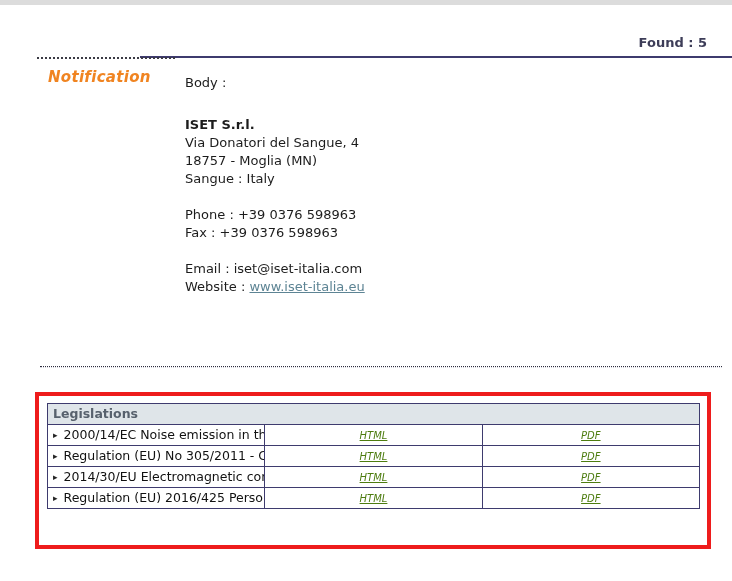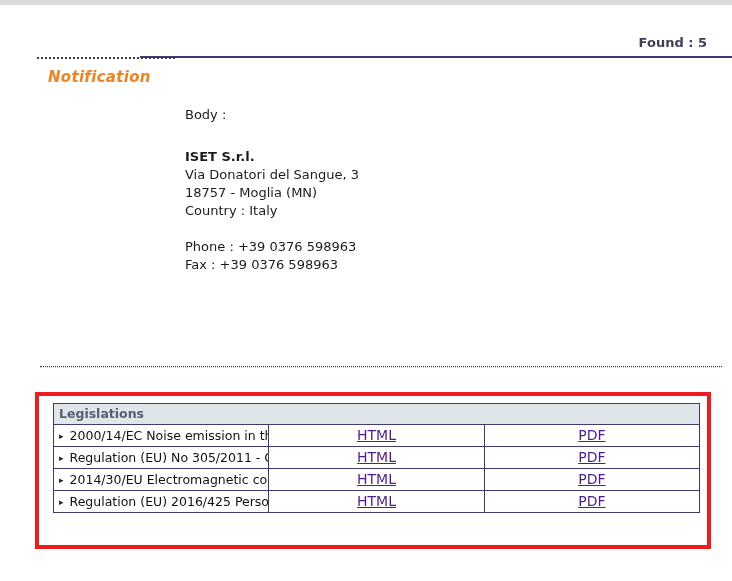--- a/index.html
+++ b/index.html
@@ -46,21 +46,20 @@
     position: absolute;
     left: 37px; top: 57px;
     width: 138px; height: 0;
     border-bottom: 2px dotted #3a3a44;
   }
   .body-details {
     position: absolute;
     left: 185px; top: 74px;
     font-size: 13px;
     line-height: 18px;
-    margin-top: 32px;
   }
   .body-details p { margin: 0 0 18px 0; }
   .body-details p.section-label { margin-bottom: 24px; }
   .org-name { font-weight: bold; }
   .website-link {
     color: #5d8494;
     text-decoration: underline;
     cursor: pointer;
   }
   .divider-dotted {
@@ -68,21 +67,21 @@
     left: 40px; right: 10px; top: 366px;
     height: 2px;
     border-top: 1px dotted #2e2e3e;
     border-bottom: 1px dotted #d9d9e2;
   }
   .legis-box {
     position: absolute;
     left: 35px; top: 392px;
     width: 676px; height: 157px;
     border: 4px solid #ee1c1c;
-    padding: 7px 7px 0 14px;
+    padding: 7px 7px 0 8px;
     background: #ffffff;
   }
   table.legis-table {
     width: 100%;
     border-collapse: collapse;
     table-layout: fixed;
   }
   .legis-table td { vertical-align: middle; }
   td.legis-header {
     background: #dfe5e9;
@@ -104,47 +103,52 @@
     font-size: 9px;
     color: #222222;
     margin-right: 6px;
     position: relative;
     top: -1px;
   }
   td.link-cell { text-align: center; }
   td.link-cell.html-cell { width: 58px; }
   td.link-cell.pdf-cell  { width: 46px; }
   a.doc-link {
-    color: #4c1d95;
+    color: #4d7c0f;
     text-decoration: underline;
     cursor: pointer;
-    font-size: 14px;
+    font-size: 10px;
+    font-style: italic;
   }
 </style>
 </head>
 <body>
 
 <div class="topbar"></div>
 
 <div class="page-title">Notification</div>
 <div class="found-count">Found : 5</div>
 <div class="rule-solid"></div>
 <div class="rule-dotted"></div>
 
 <div class="body-details">
   <p class="section-label">Body :</p>
   <p>
     <span class="org-name">ISET S.r.l.</span><br>
-    <span>Via Donatori del Sangue, 3</span><br>
+    <span>Via Donatori del Sangue, 4</span><br>
     <span>18757 - Moglia (MN)</span><br>
-    <span>Country : Italy</span>
+    <span>Sangue : Italy</span>
   </p>
   <p>
     <span>Phone : +39 0376 598963</span><br>
     <span>Fax : +39 0376 598963</span>
+  </p>
+  <p>
+    <span>Email : iset@iset-italia.com</span><br>
+    <span>Website : </span><a class="website-link">www.iset-italia.eu</a>
   </p>
 </div>
 
 <div class="divider-dotted"></div>
 
 <div class="legis-box">
   <table class="legis-table">
     <tbody>
       <tr>
         <td class="legis-header" colspan="3">Legislations</td>

